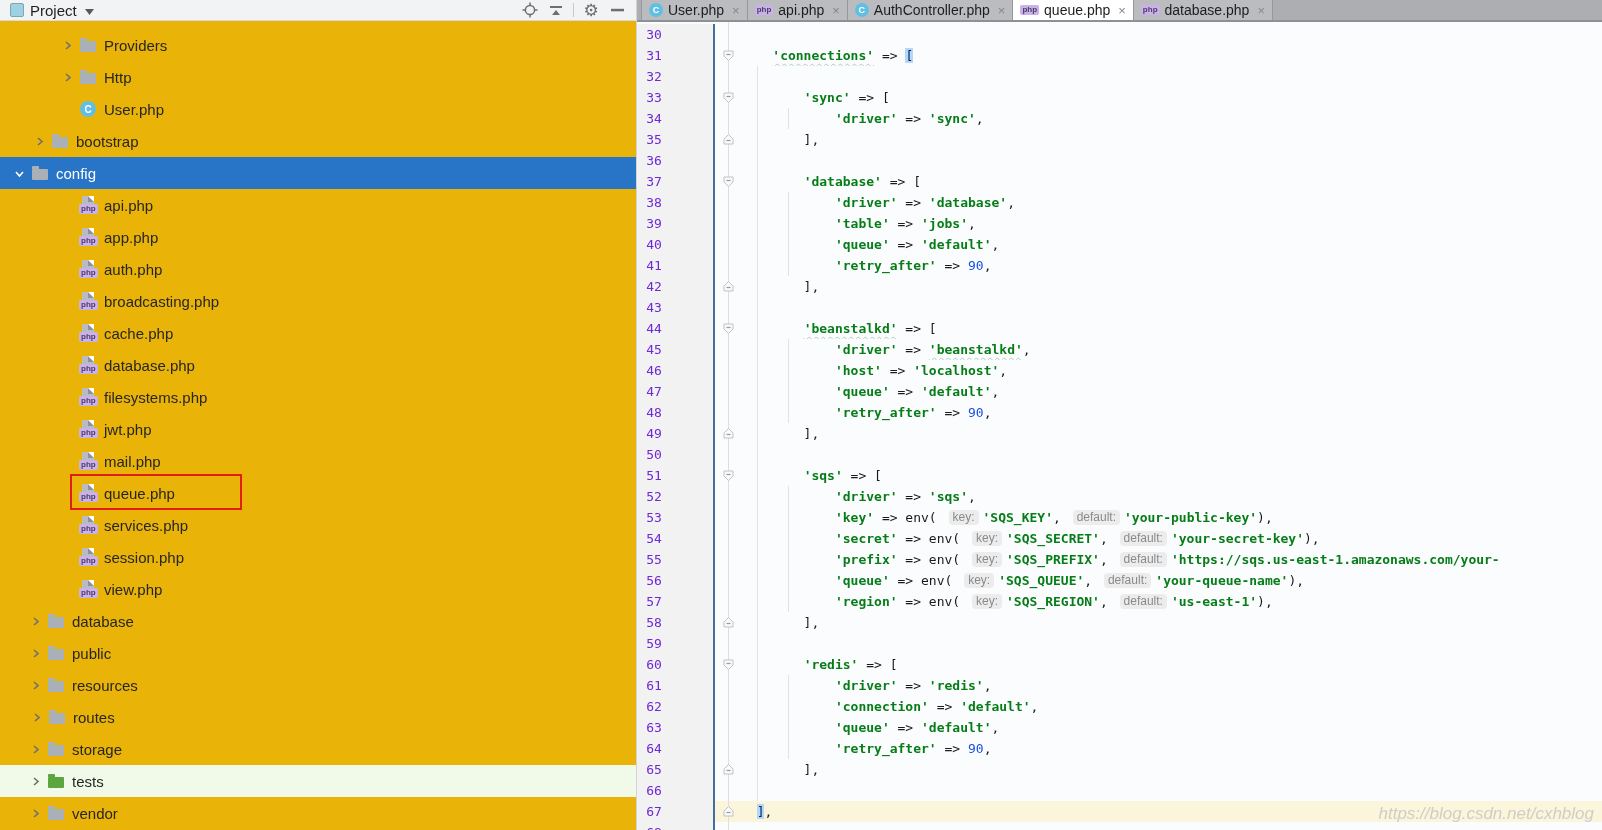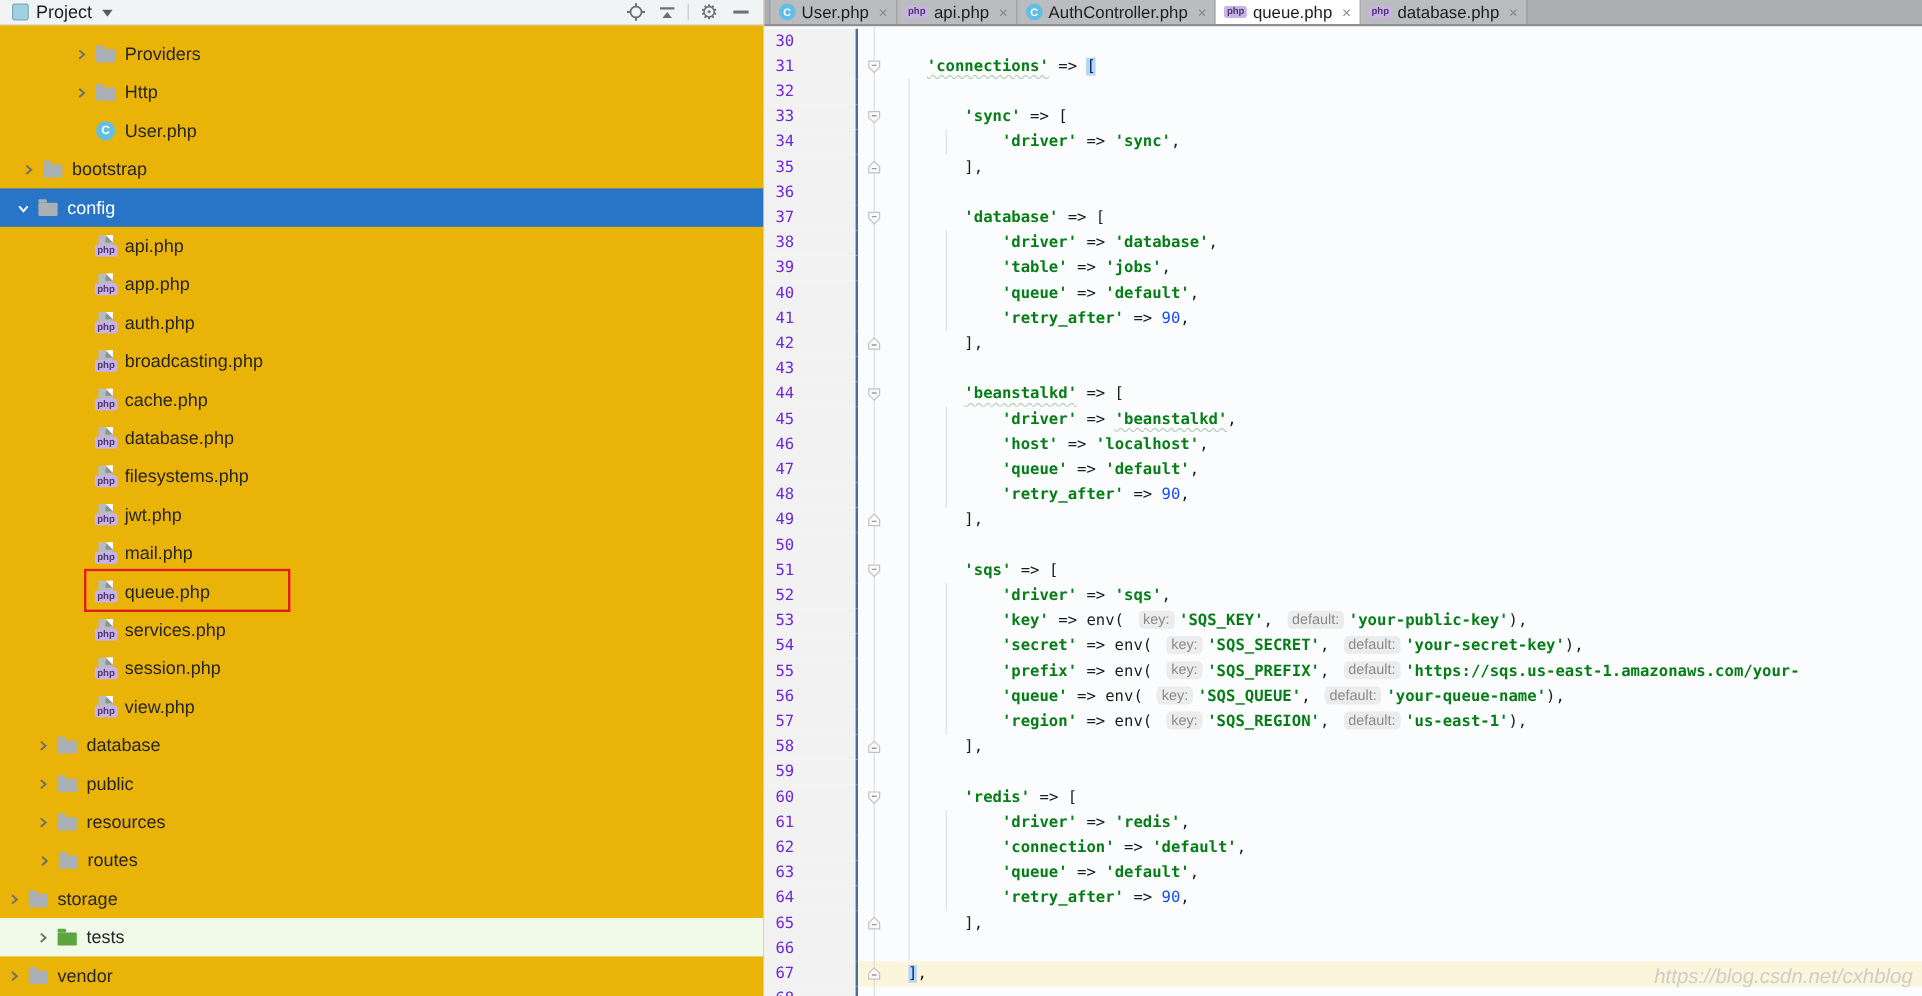--- a/index.html
+++ b/index.html
@@ -128,21 +128,21 @@
         </span>
         <span>Http</span>
       </div>
       <div class="row" style="padding-left: 56px;">
         <span class="chev"></span>
         <span class="tree-ico">
           <span class="cls-ico">C</span>
         </span>
         <span>User.php</span>
       </div>
-      <div class="row" style="padding-left: 12px;">
+      <div class="row" style="padding-left: 28px;">
         <span class="chev">
           <svg width="11" height="11">
             <polyline points="4,2 8,5.5 4,9" fill="none" stroke="#6e6e6e" stroke-width="1.6"></polyline>
           </svg>
         </span>
         <span class="tree-ico">
           <span class="folder"></span>
         </span>
         <span>bootstrap</span>
       </div>
@@ -324,21 +324,21 @@
         <span class="chev">
           <svg width="11" height="11">
             <polyline points="4,2 8,5.5 4,9" fill="none" stroke="#6e6e6e" stroke-width="1.6"></polyline>
           </svg>
         </span>
         <span class="tree-ico">
           <span class="folder"></span>
         </span>
         <span>routes</span>
       </div>
-      <div class="row" style="">
+      <div class="row" style="padding-left: 24px;">
         <span class="chev">
           <svg width="11" height="11">
             <polyline points="4,2 8,5.5 4,9" fill="none" stroke="#6e6e6e" stroke-width="1.6"></polyline>
           </svg>
         </span>
         <span class="tree-ico">
           <span class="folder"></span>
         </span>
         <span>storage</span>
       </div>
@@ -346,21 +346,21 @@
         <span class="chev">
           <svg width="11" height="11">
             <polyline points="4,2 8,5.5 4,9" fill="none" stroke="#6e6e6e" stroke-width="1.6"></polyline>
           </svg>
         </span>
         <span class="tree-ico">
           <span class="folder green"></span>
         </span>
         <span>tests</span>
       </div>
-      <div class="row" style="">
+      <div class="row" style="padding-left: 24px;">
         <span class="chev">
           <svg width="11" height="11">
             <polyline points="4,2 8,5.5 4,9" fill="none" stroke="#6e6e6e" stroke-width="1.6"></polyline>
           </svg>
         </span>
         <span class="tree-ico">
           <span class="folder"></span>
         </span>
         <span>vendor</span>
       </div>

